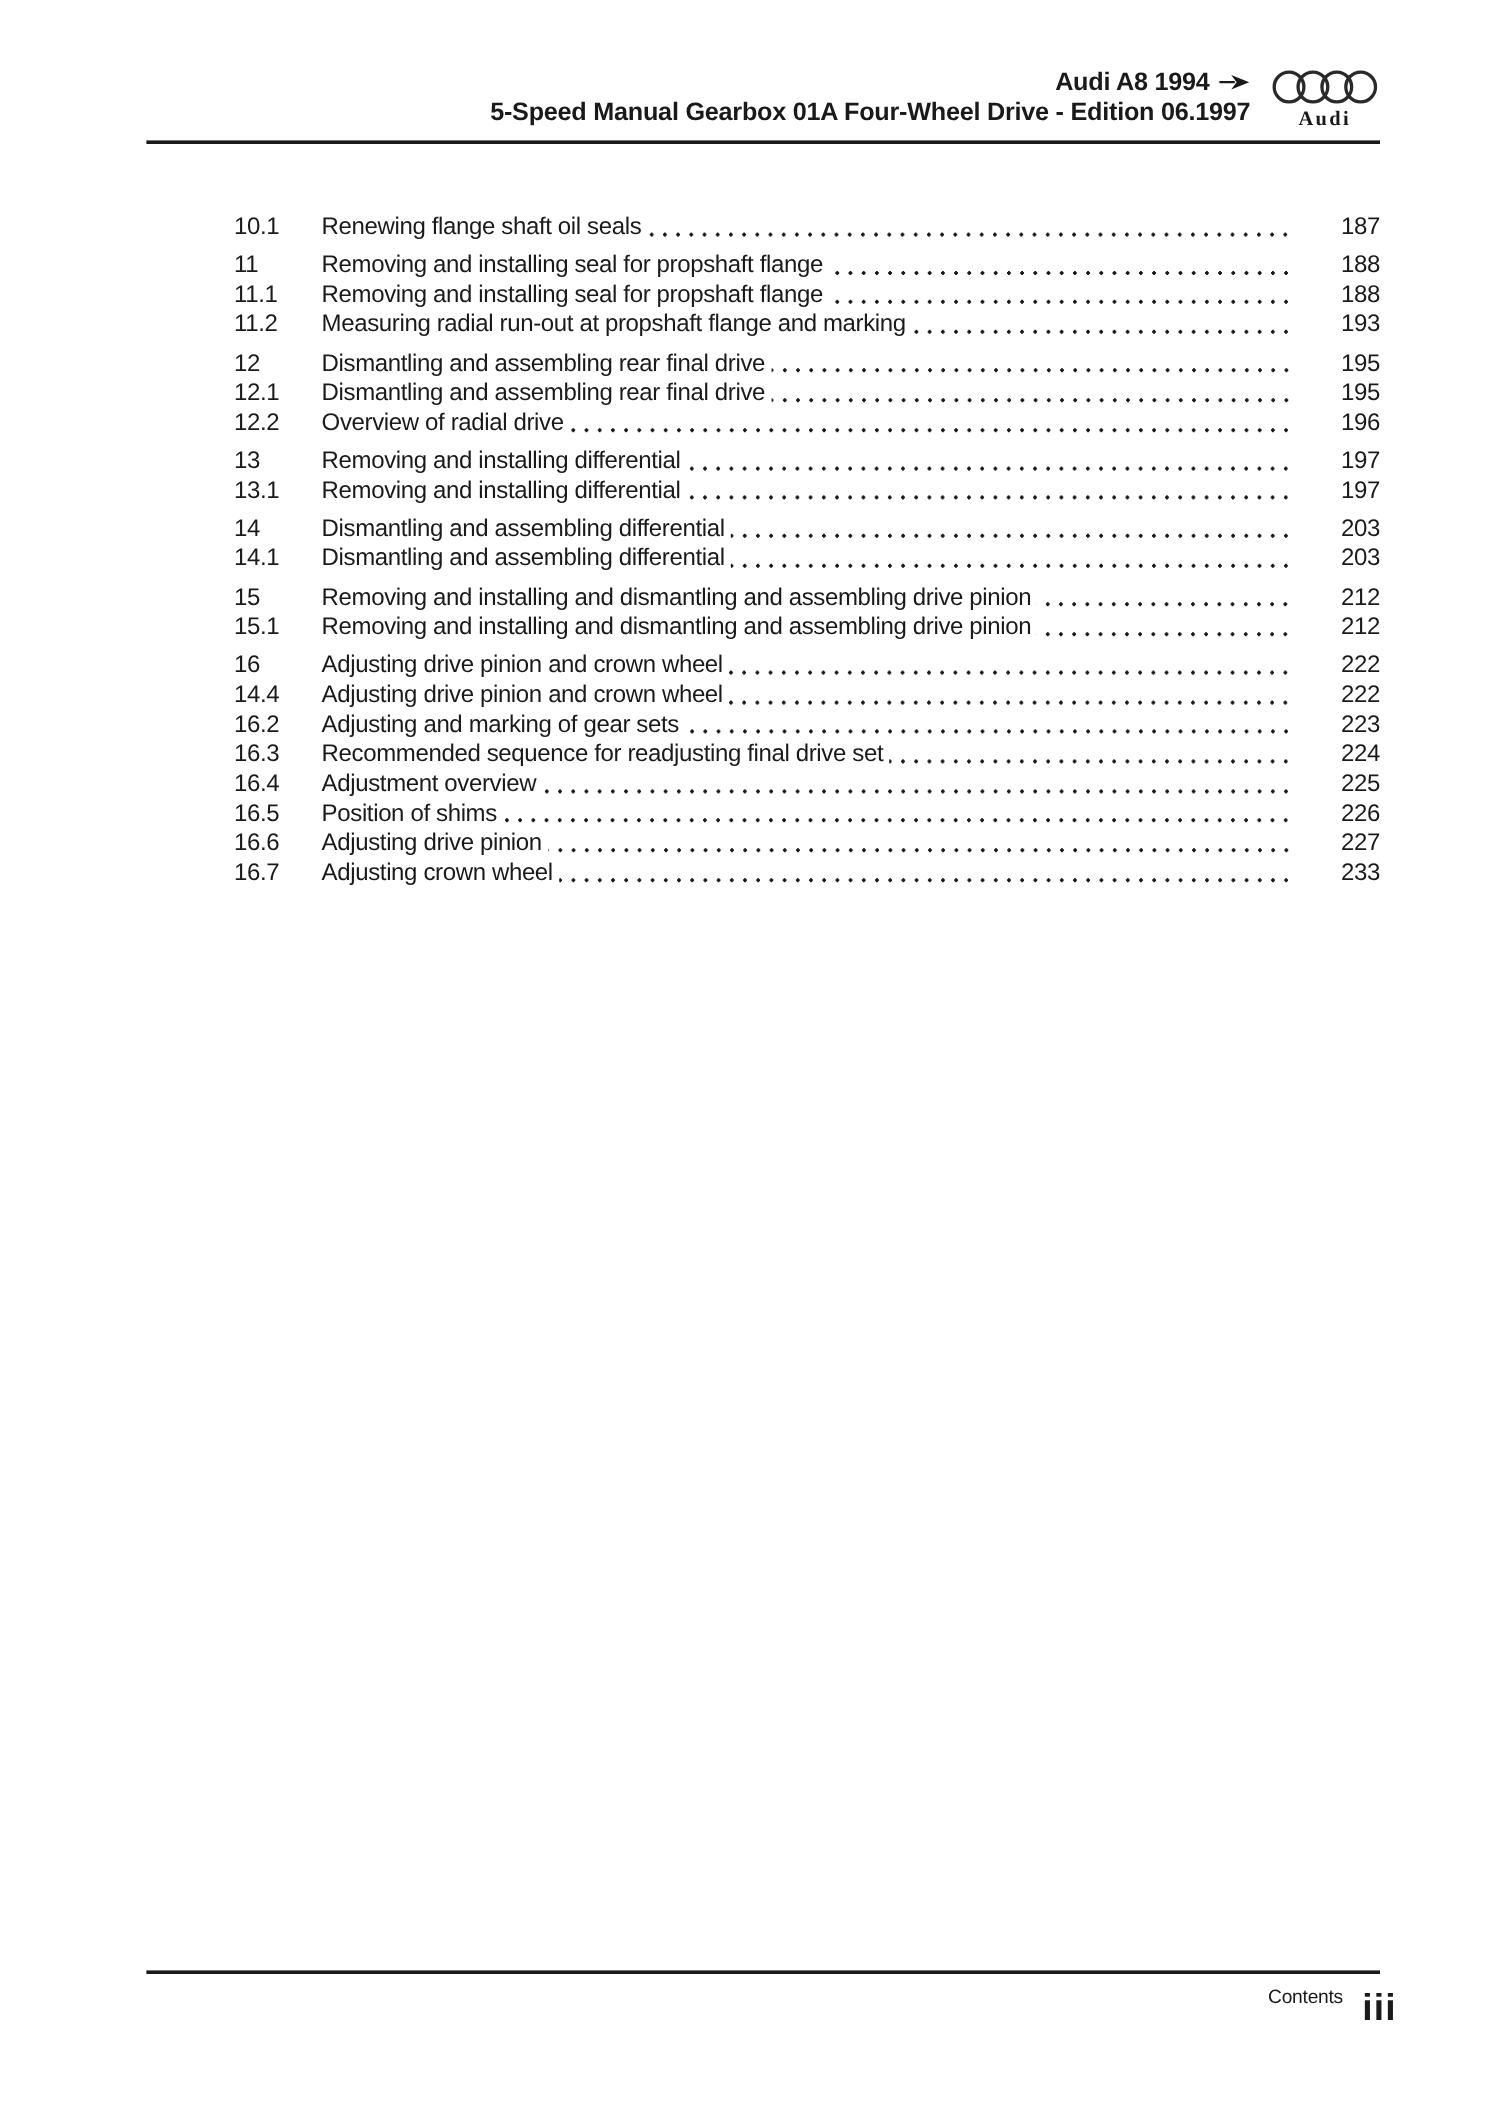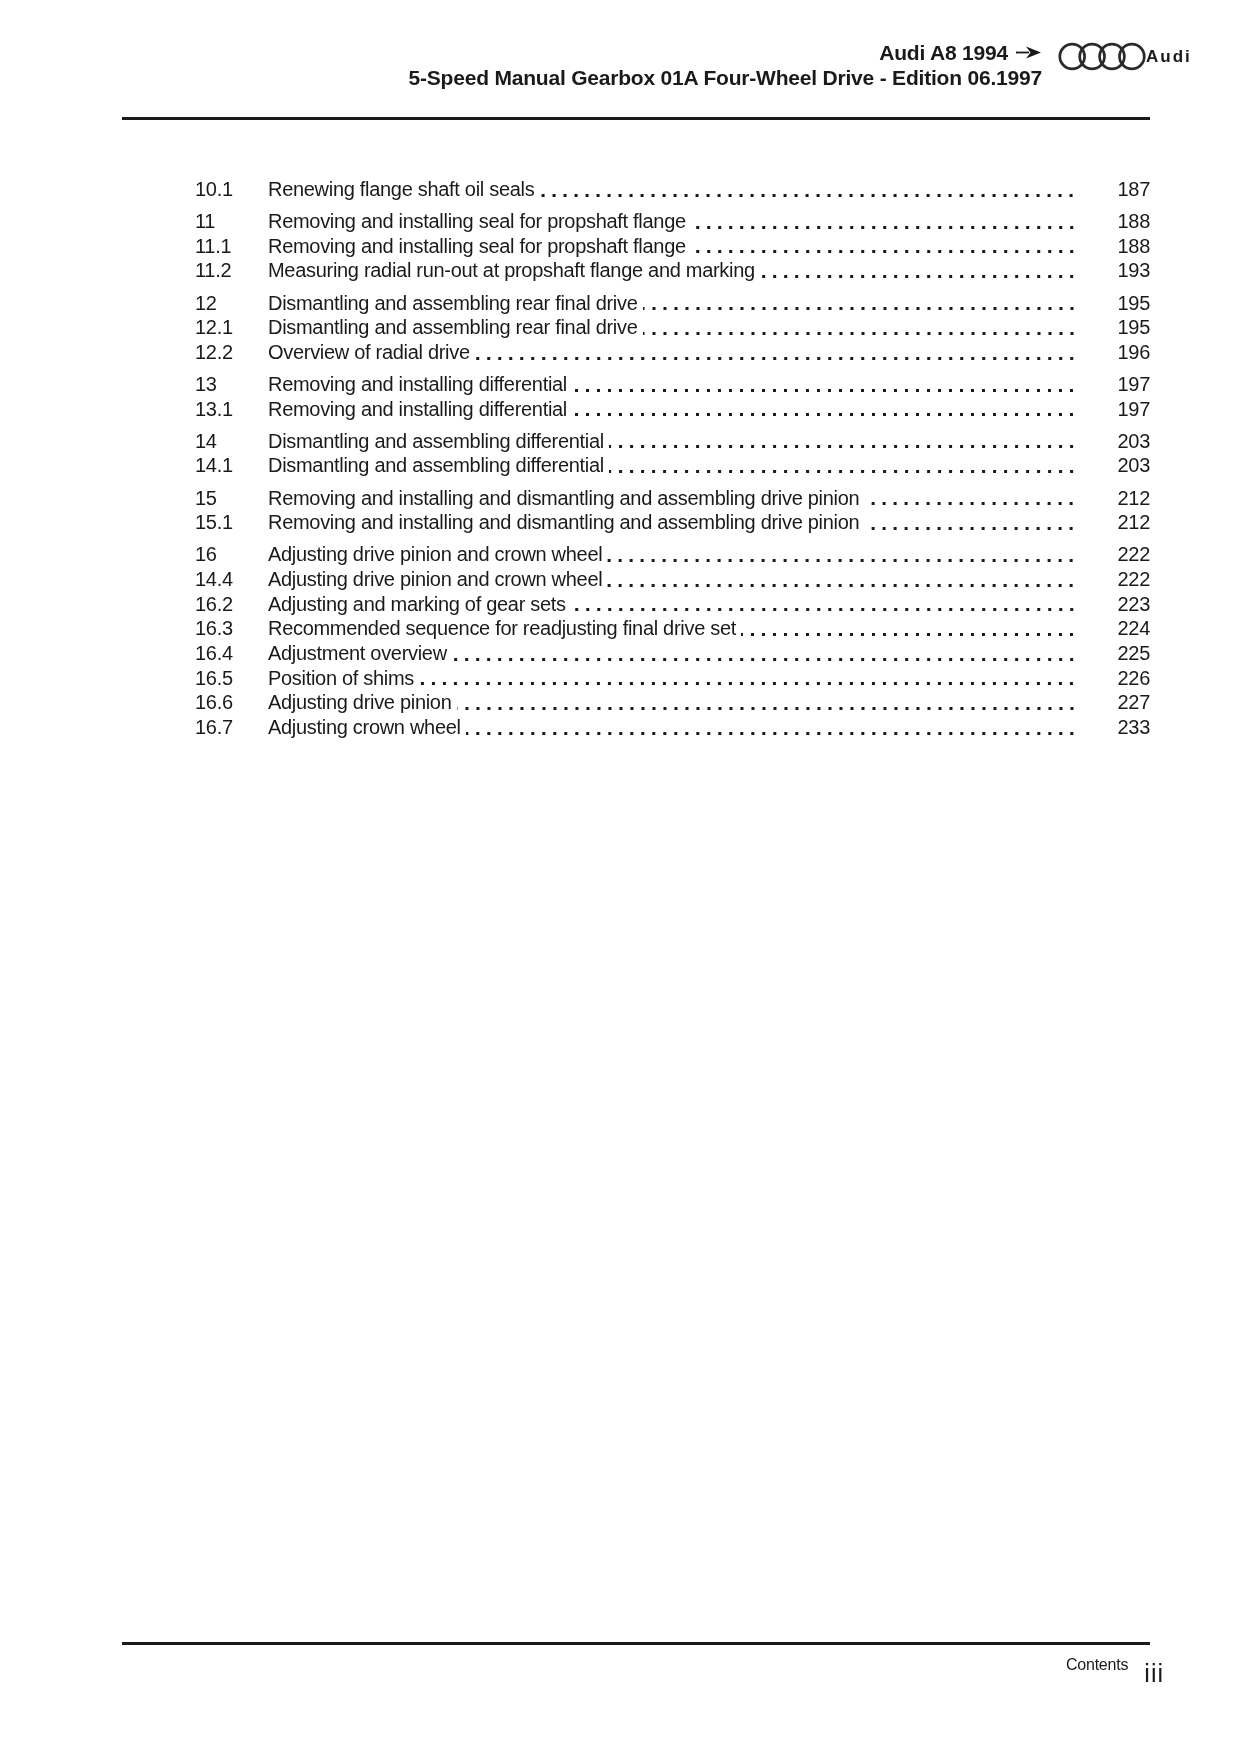--- a/index.html
+++ b/index.html
@@ -8,31 +8,31 @@
     background: #ffffff;
     font-family: "Liberation Sans", sans-serif;
     color: #1a1a1a;
     position: relative;
     -webkit-font-smoothing: antialiased;
   }
   .page { position: absolute; inset: 0; background: #fff; }
 
   
   .header {
-    position: absolute; left: 122px; top: 40px; width: 1028px;
+    position: absolute; left: 122px; top: 56px; width: 1028px;
     display: flex; align-items: flex-start;
   }
   .header-titles {
     flex: 1; text-align: right; padding-right: 16px;
     font-weight: 700; font-size: 21px; line-height: 25px;
     letter-spacing: -0.2px; white-space: nowrap;
   }
   .header-line1 { display: inline-flex; align-items: center; gap: 8px; }
   .arrow-icon svg { display: block; }
-  .brand { width: 92px; display: flex; flex-direction: row; align-items: center; }
+  .brand { width: 92px; display: flex; flex-direction: column; align-items: center; font-family: Liberation Serif, serif; }
   .brand-rings svg { display: block; }
   .brand-wordmark {
     font-weight: 700; font-size: 17px; letter-spacing: 2px;
     line-height: 18px; margin-top: 1px;
   }
   .header-rule {
     position: absolute; left: 122px; top: 117px; width: 1028px; height: 3px;
     background: #1a1a1a;
   }
 
@@ -61,21 +61,21 @@
   .footer-rule {
     position: absolute; left: 122px; top: 1642px; width: 1028px; height: 3px;
     background: #1a1a1a;
   }
   .footer {
     position: absolute; left: 136px; top: 1656px; width: 1028px;
     display: flex; justify-content: flex-end; align-items: flex-start; gap: 16px;
   }
   .footer-label { font-size: 16px; letter-spacing: -0.2px; }
   .footer-pagenum {
-    font-size: 25px; font-weight: 400; letter-spacing: 1px; line-height: 34px;
+    font-size: 31px; font-weight: 700; letter-spacing: 1px; line-height: 34px;
   }
 </style>
 </head>
 <body>
 
 <div class="page">
 
   <div class="header">
     <div class="header-titles">
       <div class="header-line1">

